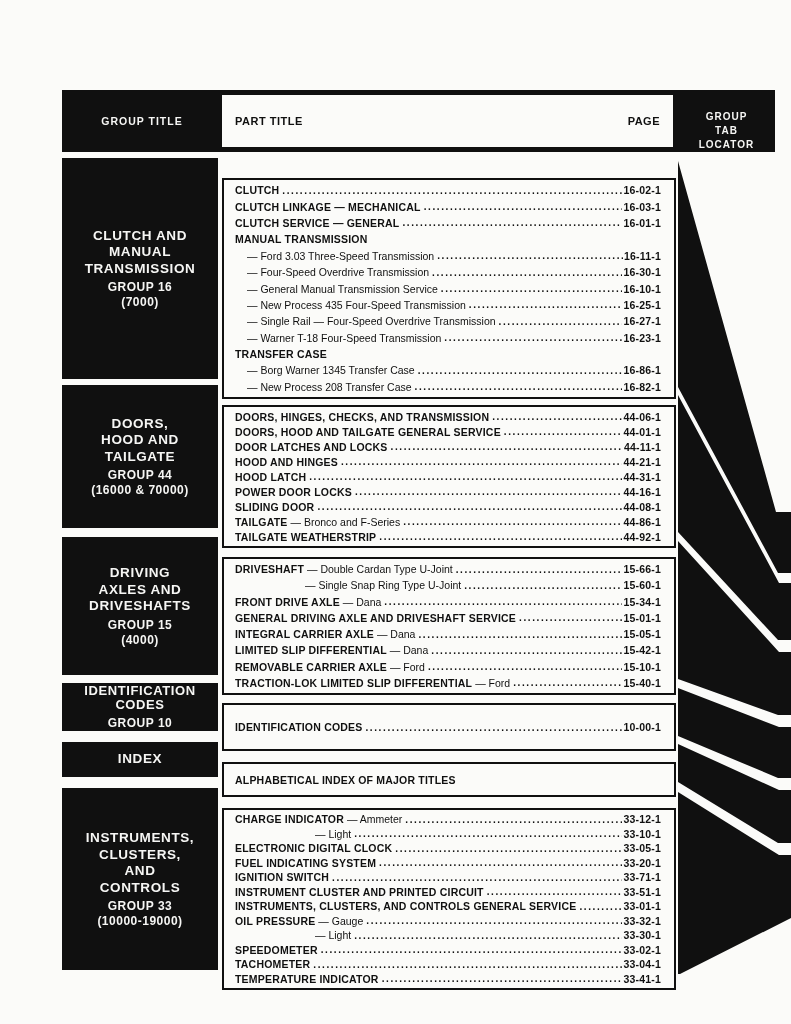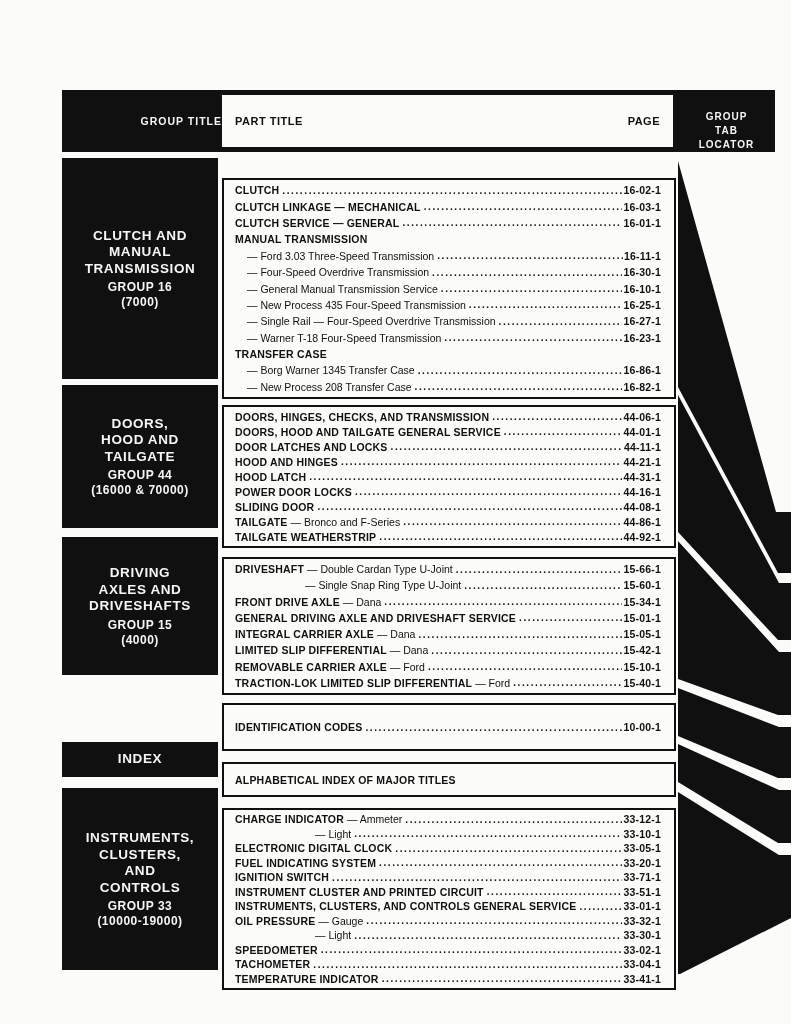--- a/index.html
+++ b/index.html
@@ -9,21 +9,21 @@
     margin:0 auto;
   }
   .page-title{
     position:absolute;left:0;top:46px;width:100%;text-align:center;
     font-size:19px;font-weight:700;letter-spacing:.4px;color:#101010;margin-top:48px;
   }
   
   .hdr{position:absolute;left:62px;top:90px;width:616px;height:62px;background:#101010;}
   .hdr-left{
     position:absolute;left:0;top:0;width:160px;height:100%;
-    display:flex;align-items:center;justify-content:flex-end;
+    display:flex;align-items:center;justify-content:center;
     color:#f6f6f4;font-size:10.5px;font-weight:600;letter-spacing:1px;
   }
   .hdr-mid{
     position:absolute;left:160px;top:5px;right:5px;bottom:5px;background:#fbfbf9;
     display:flex;align-items:center;justify-content:space-between;
     padding:0 13px;box-sizing:border-box;
     font-size:11px;font-weight:700;letter-spacing:.5px;
   }
   .hdr-tab{
     position:absolute;left:678px;top:90px;width:97px;height:62px;background:#101010;
@@ -267,20 +267,25 @@
             <span class="pg">15-10-1</span>
           </div>
           <div class="row">
             <span class="rt"><span class="b">TRACTION-LOK LIMITED SLIP DIFFERENTIAL</span><span class="r"> — Ford</span></span>
             <span class="dots"></span>
             <span class="pg">15-40-1</span>
           </div>
         </div>
       </div>
       <div class="section" style="top: 683px; height: 48px;">
+        <div class="gbox compact">
+          <div class="gt">IDENTIFICATION</div>
+          <div class="gt">CODES</div>
+          <div class="gn">GROUP 10</div>
+        </div>
         <div class="rows">
           <div class="row">
             <span class="rt"><span class="b">IDENTIFICATION CODES</span></span>
             <span class="dots"></span>
             <span class="pg">10-00-1</span>
           </div>
         </div>
       </div>
       <div class="section" style="top: 742px; height: 35px;">
         <div class="gbox">

